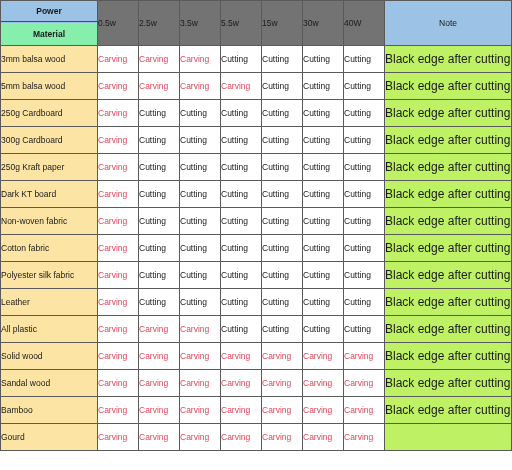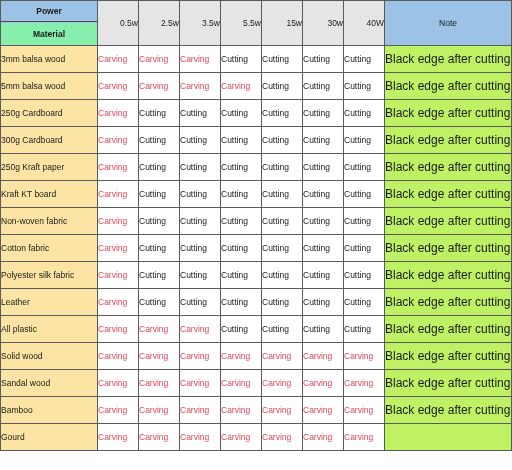--- a/index.html
+++ b/index.html
@@ -73,23 +73,23 @@
     box-sizing: border-box;
     display: flex;
     align-items: center;
     justify-content: center;
     font-size: 8.5px;
     font-weight: bold;
     color: #1a1a1a;
   }
 
   .hdr-power-cell {
-    background: #e5e5e5;
+    background: #737373;
     height: 44px;
-    text-align: right;
+    text-align: left;
     vertical-align: middle;
     font-size: 8.5px;
     font-weight: bold;
     color: #1a1a1a;
   }
   .hdr-note-cell {
     background: #9cc3e5;
     height: 44px;
     text-align: center;
     vertical-align: middle;
@@ -213,21 +213,21 @@
         <td class="value-cell v-carving">Carving</td>
         <td class="value-cell v-cutting">Cutting</td>
         <td class="value-cell v-cutting">Cutting</td>
         <td class="value-cell v-cutting">Cutting</td>
         <td class="value-cell v-cutting">Cutting</td>
         <td class="value-cell v-cutting">Cutting</td>
         <td class="value-cell v-cutting">Cutting</td>
         <td class="note-cell">Black edge after cutting</td>
       </tr>
       <tr>
-        <td class="material-cell">Kraft KT board</td>
+        <td class="material-cell">Dark KT board</td>
         <td class="value-cell v-carving">Carving</td>
         <td class="value-cell v-cutting">Cutting</td>
         <td class="value-cell v-cutting">Cutting</td>
         <td class="value-cell v-cutting">Cutting</td>
         <td class="value-cell v-cutting">Cutting</td>
         <td class="value-cell v-cutting">Cutting</td>
         <td class="value-cell v-cutting">Cutting</td>
         <td class="note-cell">Black edge after cutting</td>
       </tr>
       <tr>

